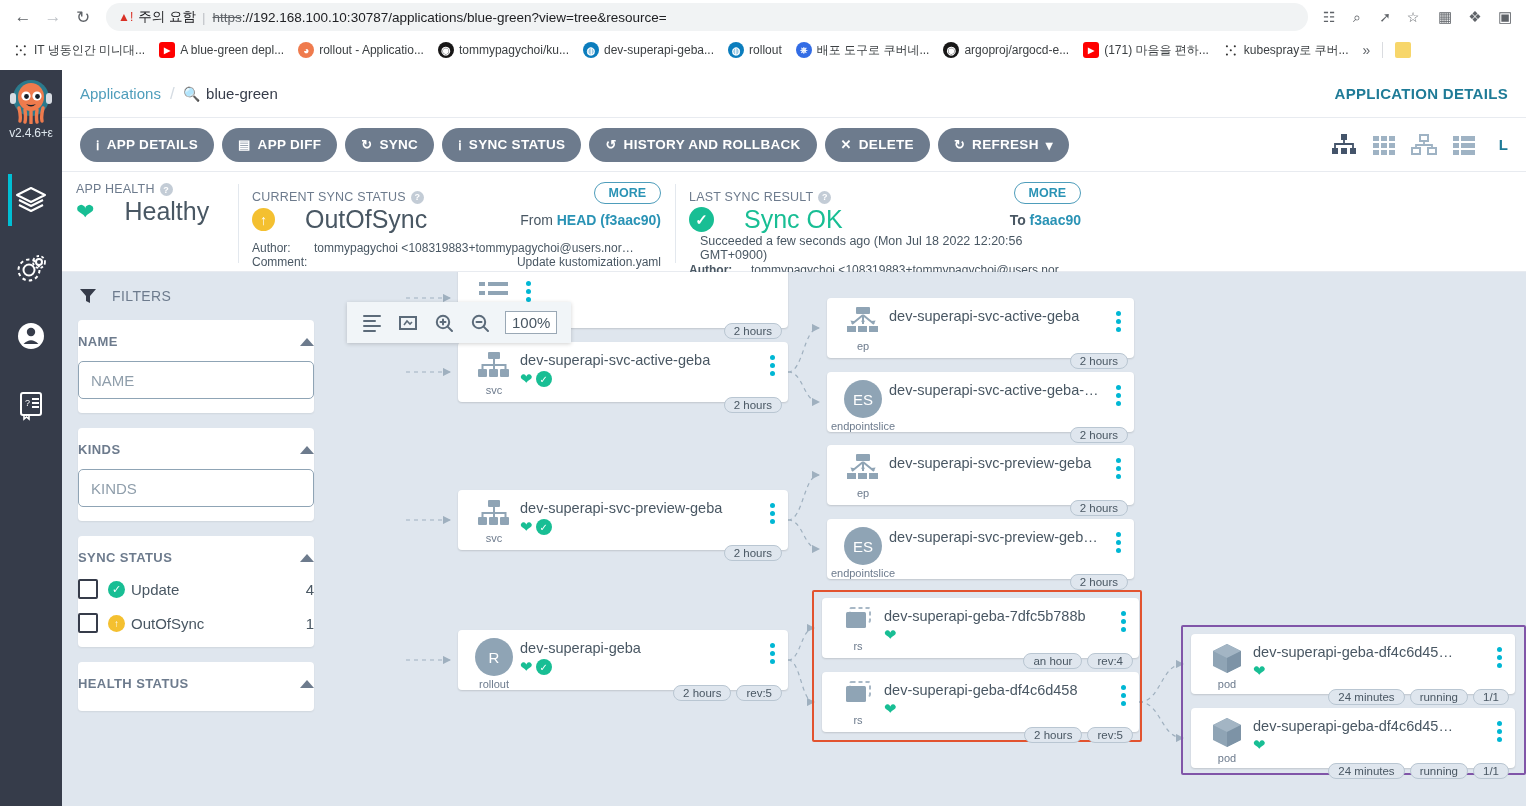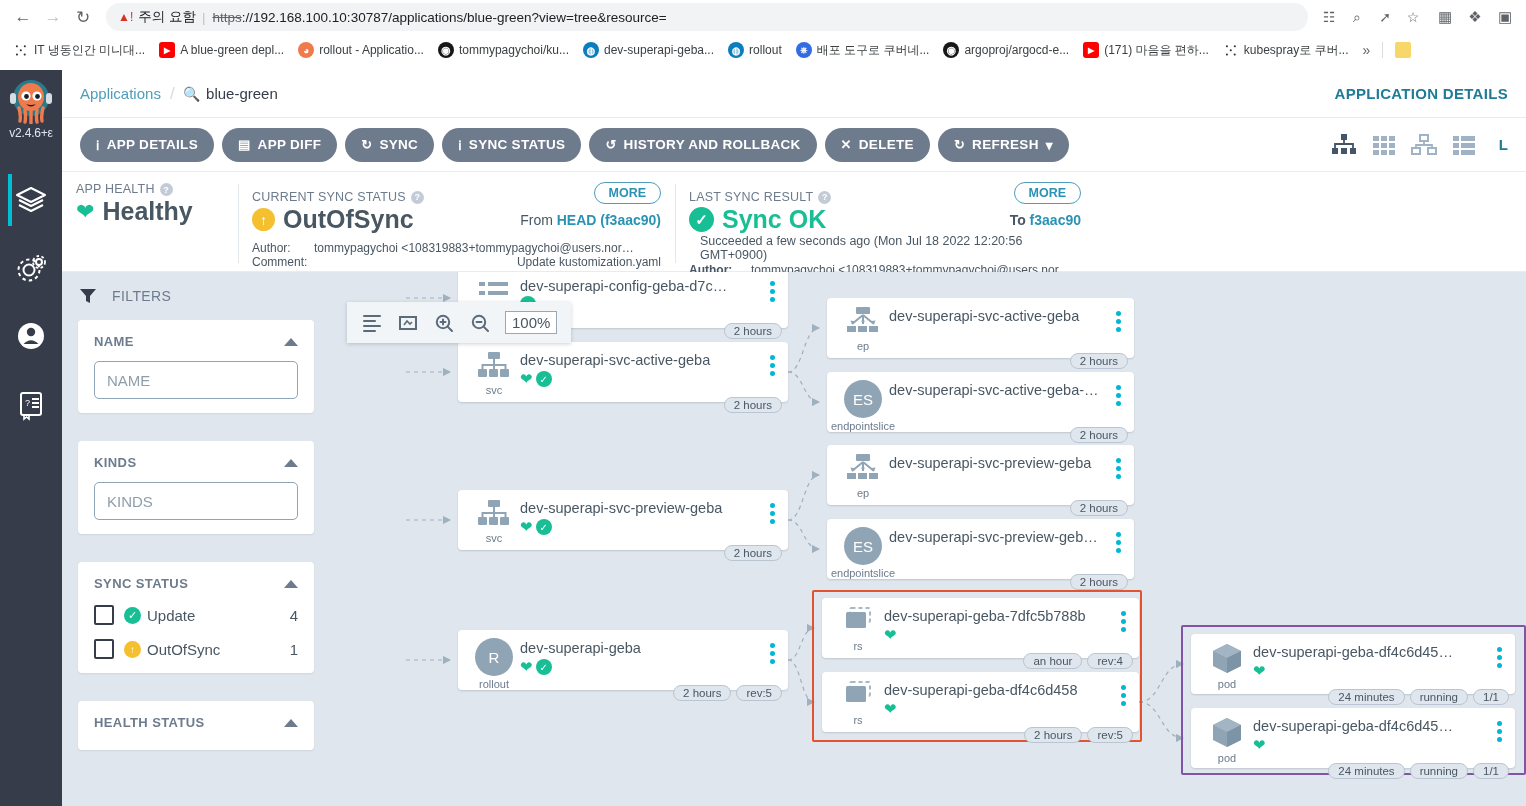--- a/index.html
+++ b/index.html
@@ -121,21 +121,21 @@
   .stat-col { padding: 0 14px; position: relative; }
   .stat-col + .stat-col::before {
     content: ""; position: absolute; left: 0; top: 2px; bottom: 8px; width: 1px; background: #e3e8ee;
   }
   .stat-head { font-size: 12.5px; color: #6d7b8d; letter-spacing: .2px; display: flex; align-items: flex-end; gap: 5px; }
   .q-ico {
     width: 13px; height: 13px; border-radius: 50%; background: #c3ccd6; color: #fff;
     font-size: 9px; display: inline-flex; align-items: center; justify-content: center; font-weight: bold;
   }
   .stat-main { display: flex; align-items: center; gap: 8px; margin-top: 1px; }
-  .stat-val { font-size: 25px; color: #495763; font-weight: bold; }
+  .stat-val { font-size: 25px; color: #495763; font-weight: normal; margin-left: 22px; }
   .stat-val.green { color: #18be94; }
   .heart { color: #18be94; font-size: 22px; }
   .up-badge {
     width: 23px; height: 23px; border-radius: 50%; background: #f4c030; color: #fff;
     display: inline-flex; align-items: center; justify-content: center; font-size: 14px;
   }
   .ok-badge {
     width: 25px; height: 25px; border-radius: 50%; background: #18be94; color: #fff;
     display: inline-flex; align-items: center; justify-content: center; font-size: 15px; font-weight: bold;
   }
@@ -153,21 +153,21 @@
   .bold { font-weight: bold; }
 
   
   .mainpane { flex: 1; display: flex; position: relative; overflow: hidden; background: #dfe6ee; }
 
   .filters {
     width: 268px; flex: 0 0 268px; background: #dfe6ee; padding: 14px 16px 0 16px;
     position: relative; z-index: 3; overflow: hidden;
   }
   .filters-title { display: flex; align-items: center; gap: 14px; color: #6d7b8d; font-size: 14px; letter-spacing: .4px; margin-bottom: 14px; }
-  .fcard { background: #fff; border-radius: 4px; padding: 14px 16px; margin-bottom: 28px; box-shadow: 0 1px 2px rgba(0,0,0,.07); }
+  .fcard { background: #fff; border-radius: 4px; padding: 14px 0; margin-bottom: 15px; box-shadow: 0 1px 2px rgba(0,0,0,.07); }
   .fcard-head { display: flex; align-items: center; justify-content: space-between; color: #6d7b8d; font-size: 13px; font-weight: bold; letter-spacing: .4px; }
   .caret { width: 0; height: 0; border-left: 7px solid transparent; border-right: 7px solid transparent; border-bottom: 8px solid #6d7b8d; cursor: pointer; }
   .finput {
     width: 100%; height: 38px; margin-top: 12px; border: 1px solid #8fa4b5; border-radius: 5px;
     padding: 0 12px; font-size: 15px; color: #495763; font-family: "Liberation Sans", sans-serif;
     background: #fff; outline: none;
   }
   .finput::placeholder { color: #8f9eab; }
   .frow { display: flex; align-items: center; margin-top: 14px; font-size: 15px; color: #495763; }
   .cbox { width: 20px; height: 20px; border: 2px solid #363c4a; border-radius: 2px; background: #fff; margin-right: 10px; cursor: pointer; flex: 0 0 20px; }
@@ -615,26 +615,20 @@
                   <g fill="#8fa4b5">
                     <rect x="4" y="6" width="6" height="4"></rect>
                     <rect x="13" y="6" width="20" height="4"></rect>
                     <rect x="4" y="15" width="6" height="4"></rect>
                     <rect x="13" y="15" width="20" height="4"></rect>
                   </g>
                 </svg>
               </div>
         <span class="kindlbl">cm</span>
      </div>
-     <div class="node-body">
-        <div class="node-title">dev-superapi-config-geba-d7c…</div>
-        <div class="node-status">
-                <span class="s">✓</span>
-              </div>
-     </div>
      <div class="kebab">
               <i></i>
               <i></i>
               <i></i>
             </div>
      <div class="tags">
               <span class="tag">2 hours</span>
             </div>
           </div>
           <div class="node" style="left: 128px; top: 70px; width: 330px; height: 60px;">

